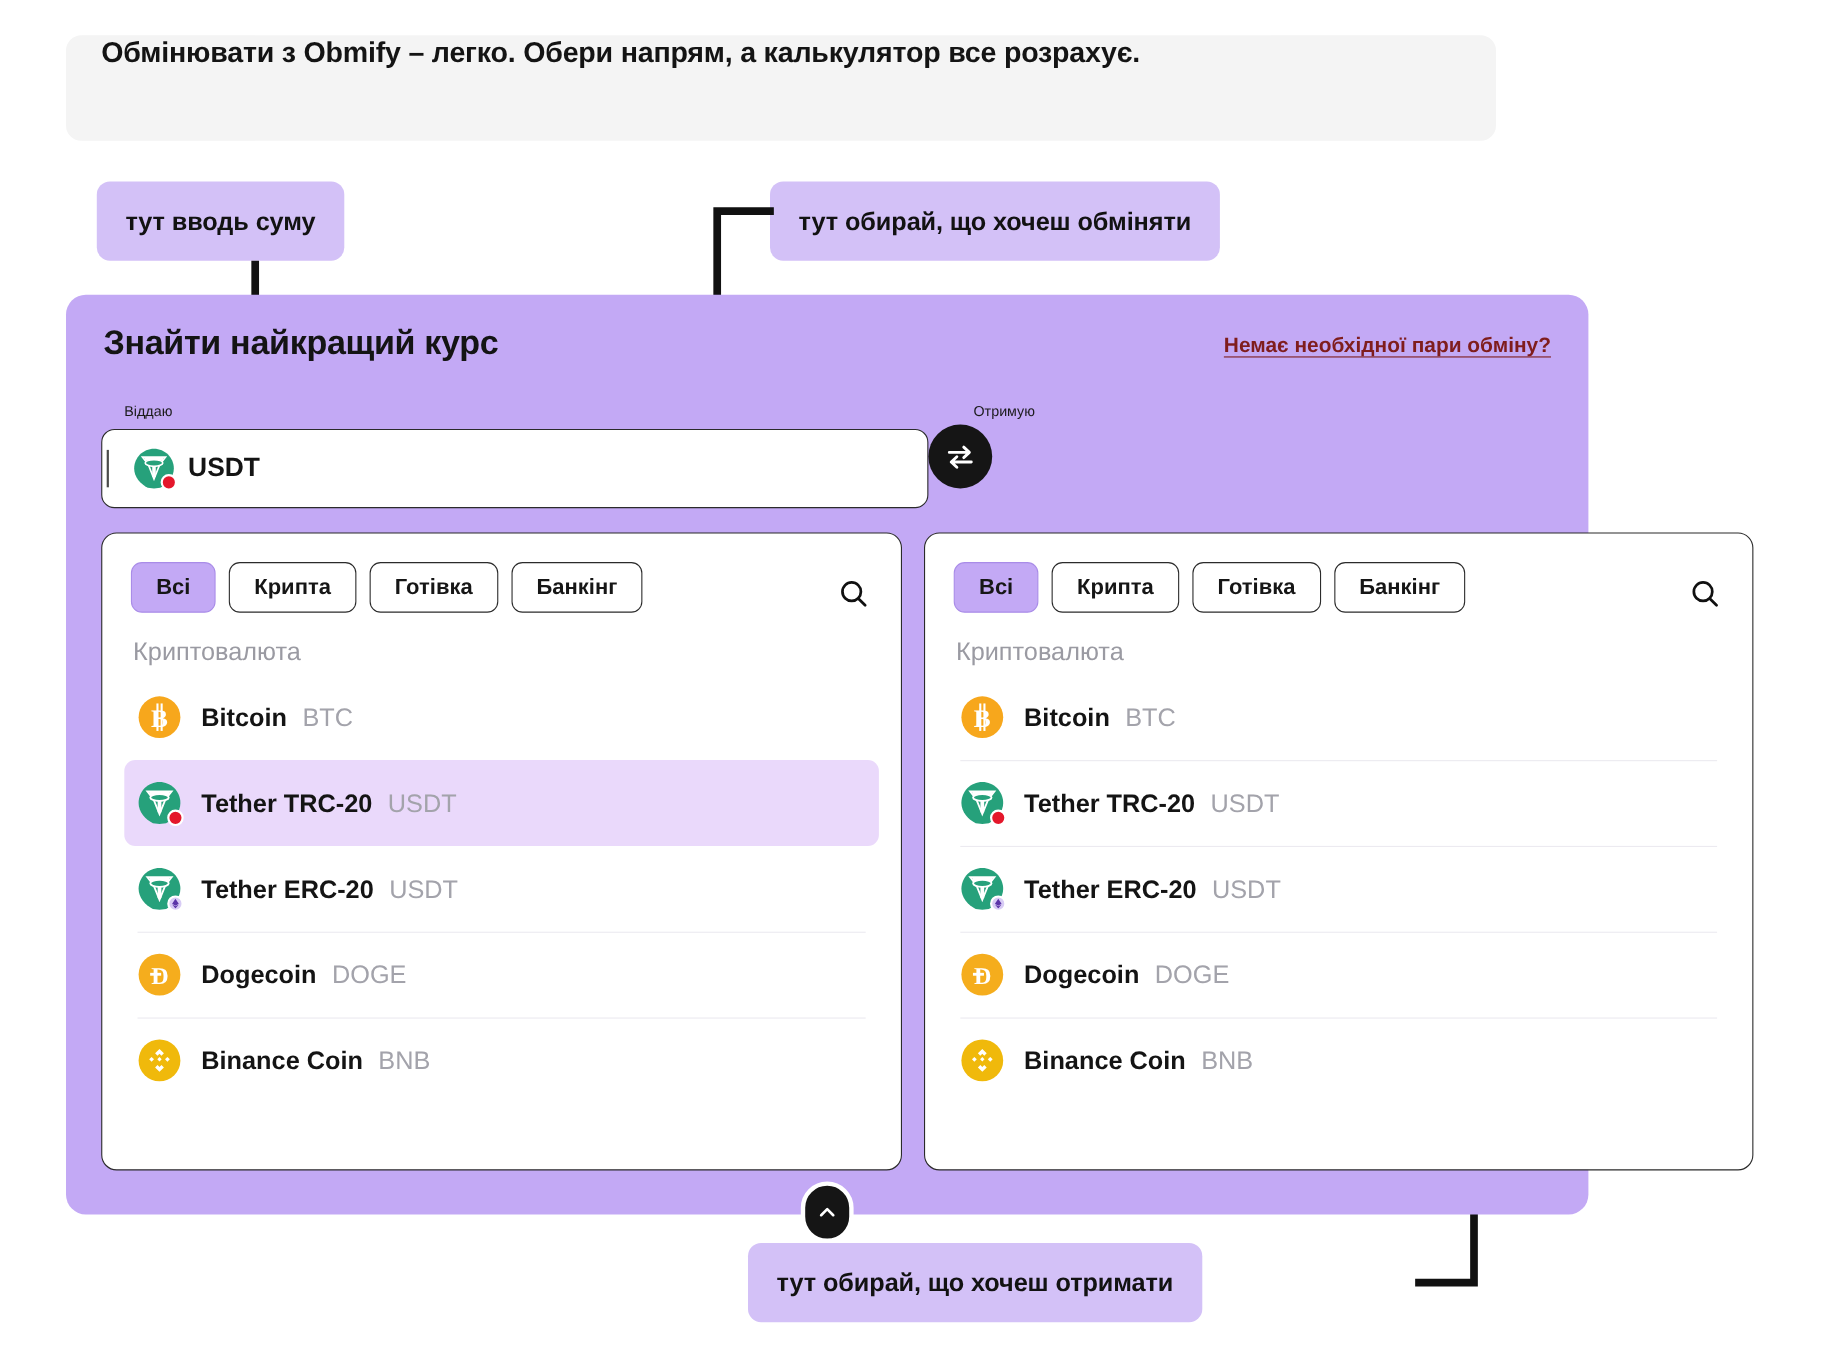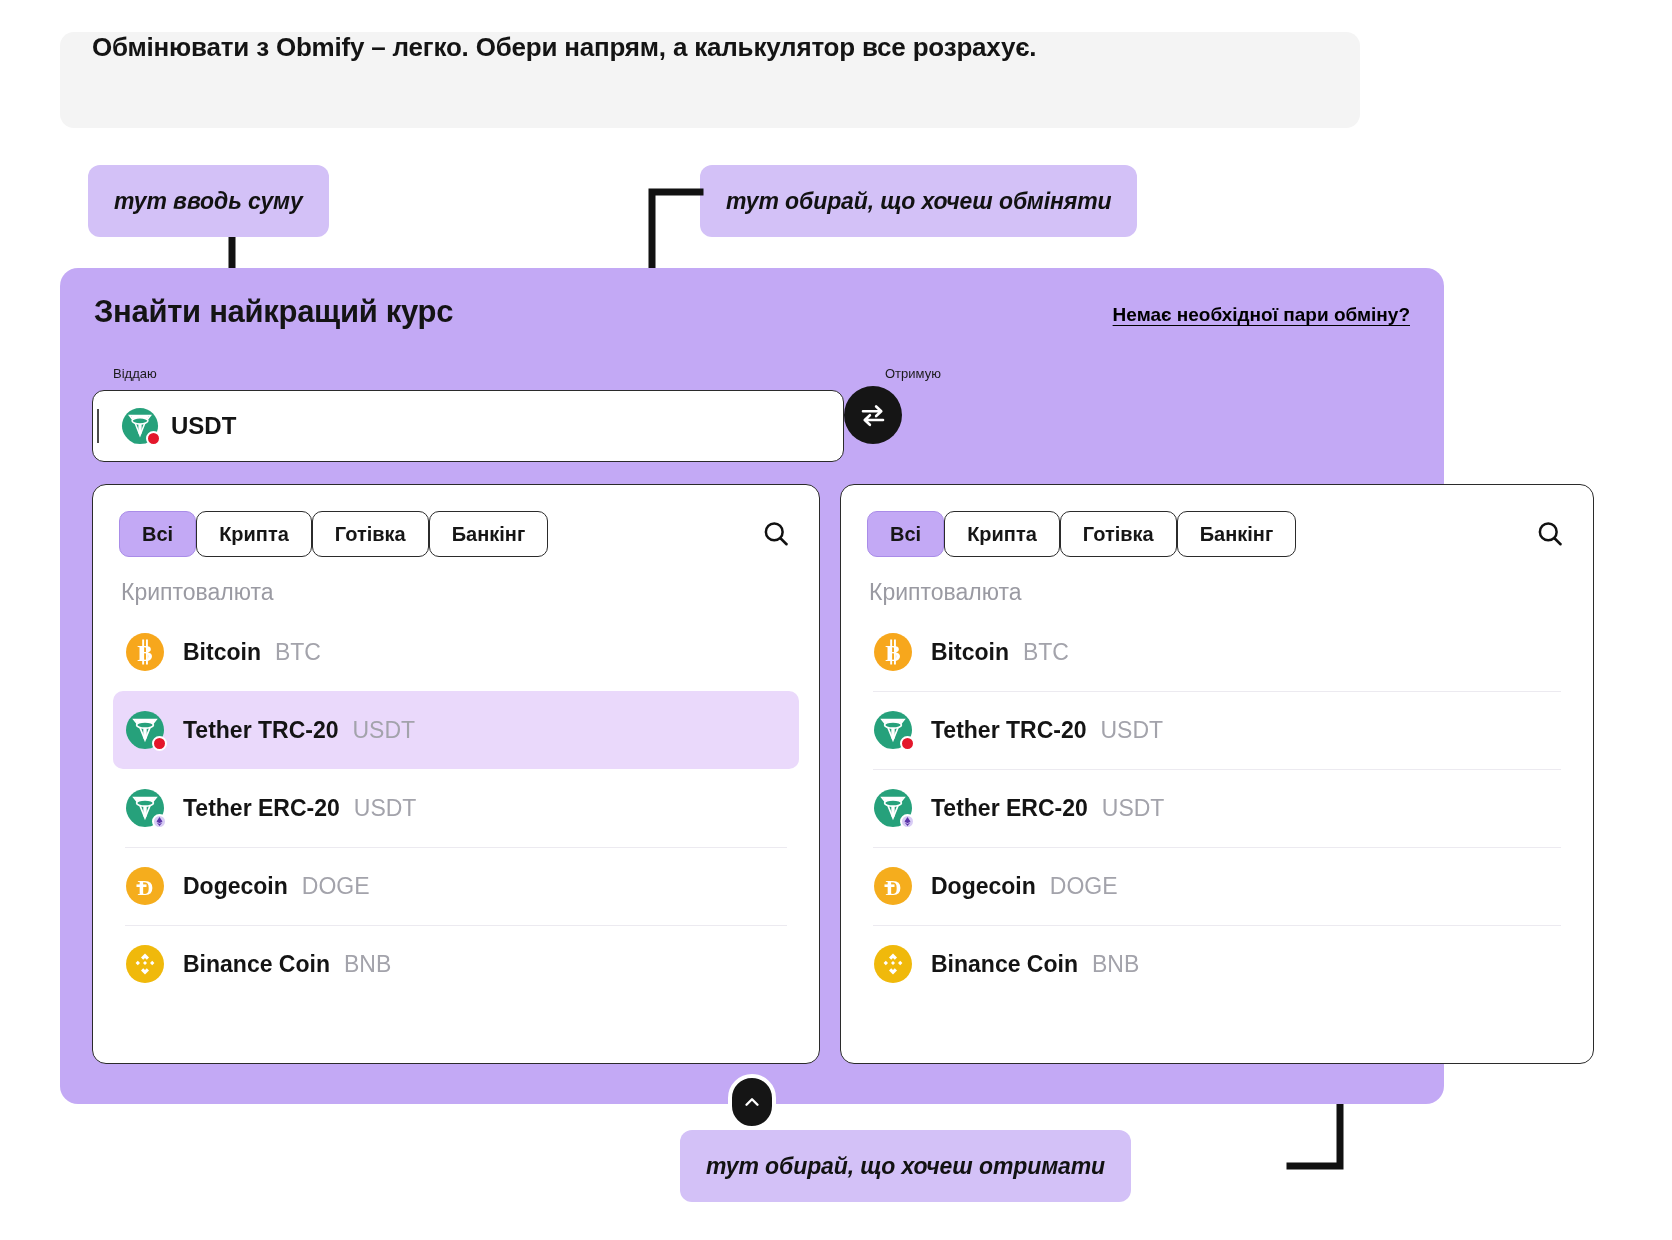--- a/index.html
+++ b/index.html
@@ -24,42 +24,41 @@
     padding-left:32px; font-size:26px; font-weight:700; color:#141414;
     letter-spacing:-0.2px;
   }
 
   
   .chip{
     position:absolute; background:#d3c1f7; border-radius:12px;
     display:flex; align-items:center; justify-content:center;
     font-size:23px; font-weight:700; color:#121212; letter-spacing:-0.1px;
     padding:0 26px;
-    font-style:italic;
   }
   #chip-amount{ left:88px; top:165px; height:72px; }
   #chip-give  { left:700px; top:165px; height:72px; }
   #chip-get   { left:680px; top:1130px; height:72px; }
 
   
   .arrows{ position:absolute; left:0; top:0; width:1672px; height:1240px;
            pointer-events:none; }
 
   
   .card{
     position:absolute; left:60px; top:268px; width:1384px; height:836px;
     background:#c3a9f5; border-radius:18px;
   }
   .card-title{
     position:absolute; left:34px; top:26px;
     font-size:31px; font-weight:700; color:#141414; letter-spacing:-0.3px;
   }
   .no-pair-link{
     position:absolute; right:34px; top:36px;
-    font-size:19px; font-weight:700; color:#000000;
+    font-size:19px; font-weight:700; color:#7f1d1d;
     text-decoration:underline; text-underline-offset:4px; cursor:pointer;
   }
 
   
   .field-label{
     position:absolute; font-size:13px; font-weight:400; color:#1b1b1b;margin-left:19px;
   }
   #lbl-give{ left:34px; top:98px; }
   #lbl-get { left:806px; top:98px; }
 
@@ -107,21 +106,21 @@
   .panel{
     position:absolute; top:216px; height:580px;
     background:#ffffff; border:1.5px solid #2b2b2b; border-radius:14px;
     overflow:hidden;
   }
   #panel-left { left:32px; width:728px; }
   #panel-right{ left:780px; width:754px; }
 
   .filter-row{
     position:absolute; left:26px; top:26px; right:26px; height:46px;
-    display:flex; align-items:center; gap:0;
+    display:flex; align-items:flex-end; gap:12px;
   }
   .filter-btn{
     height:46px; padding:0 22px; border-radius:10px;
     border:1.5px solid #2b2b2b; background:#ffffff;
     font-family:"Liberation Sans", sans-serif;
     font-size:20px; font-weight:600; color:#161616;
     display:flex; align-items:center; justify-content:center;
     cursor:pointer;
   }
   .filter-btn.active{ background:#c3a9f5; border-color:#a98ce8; }

